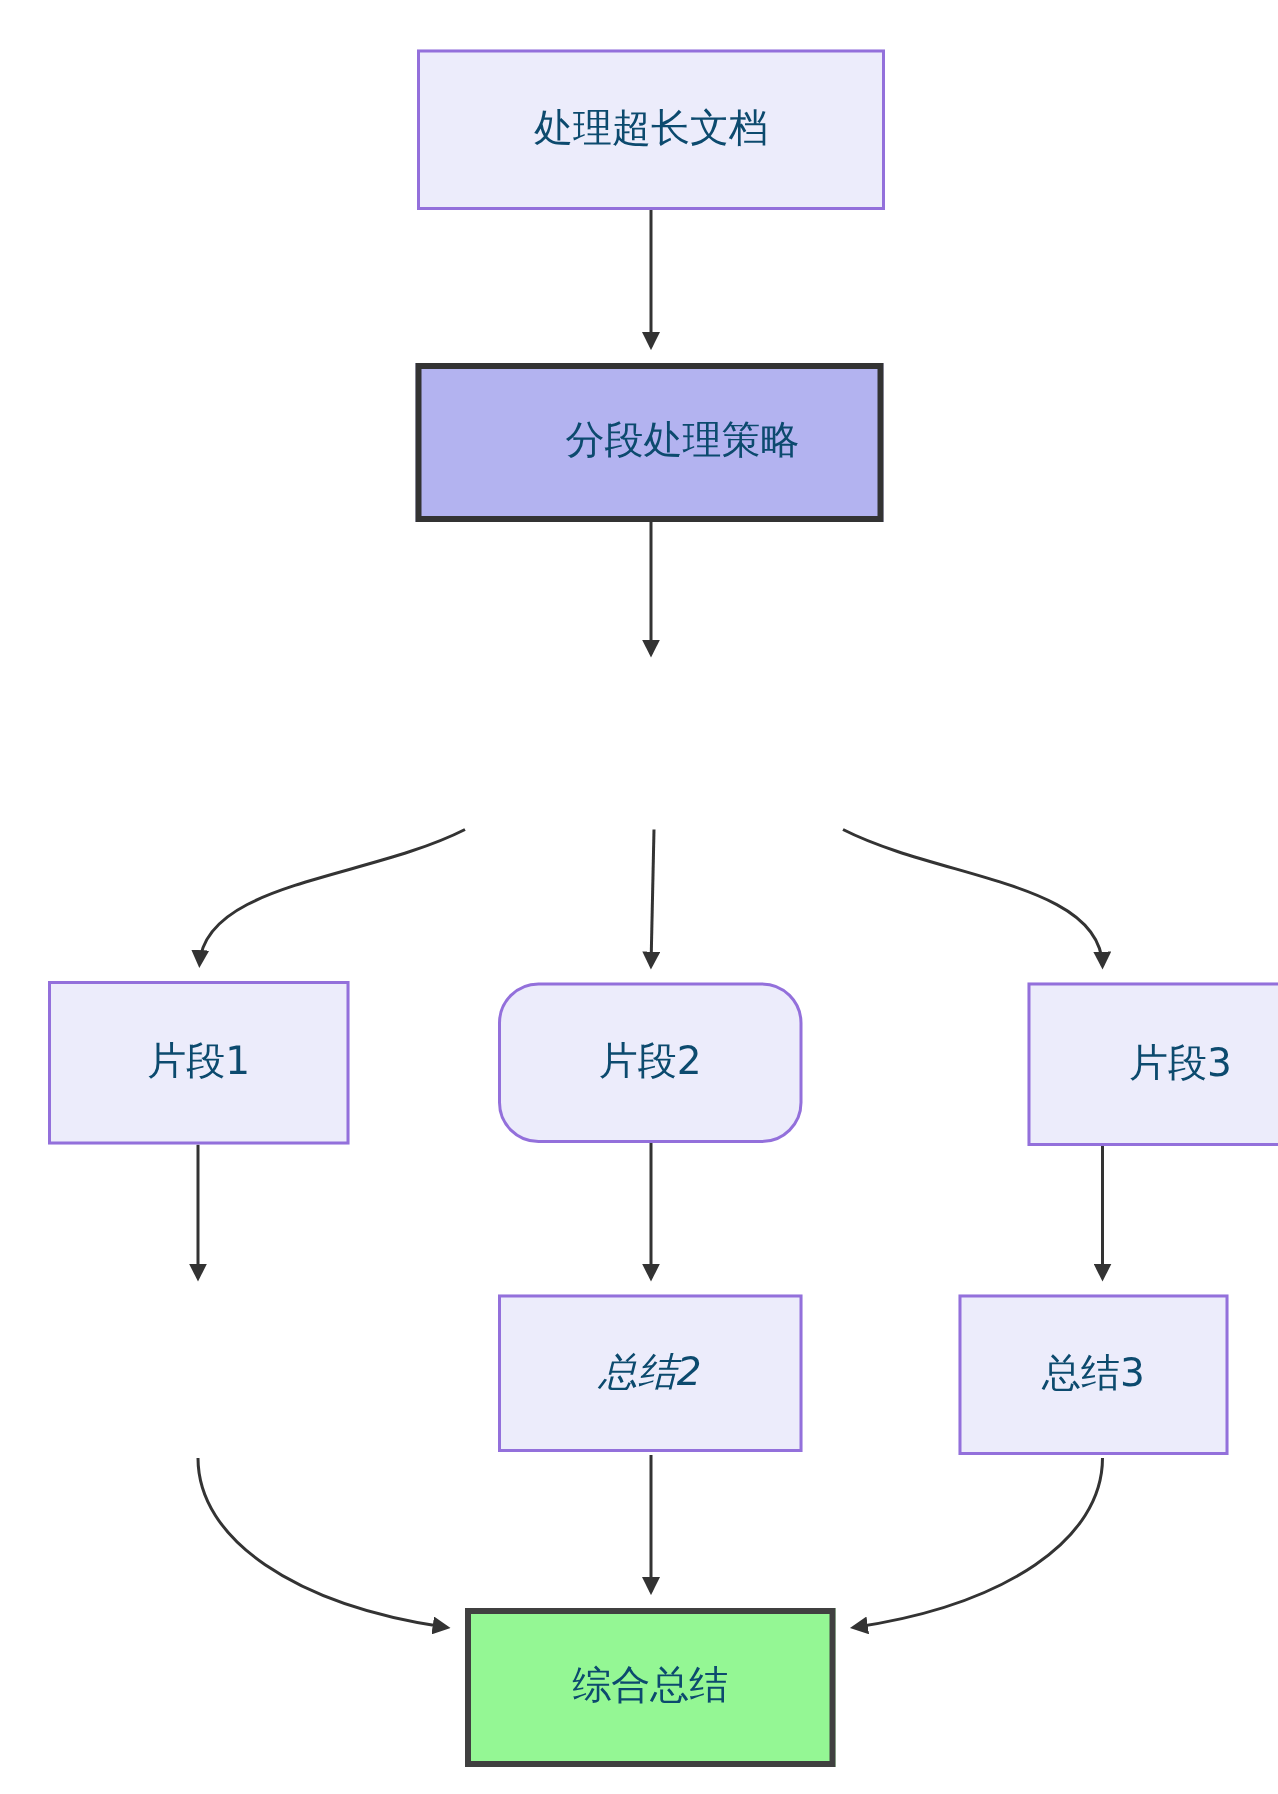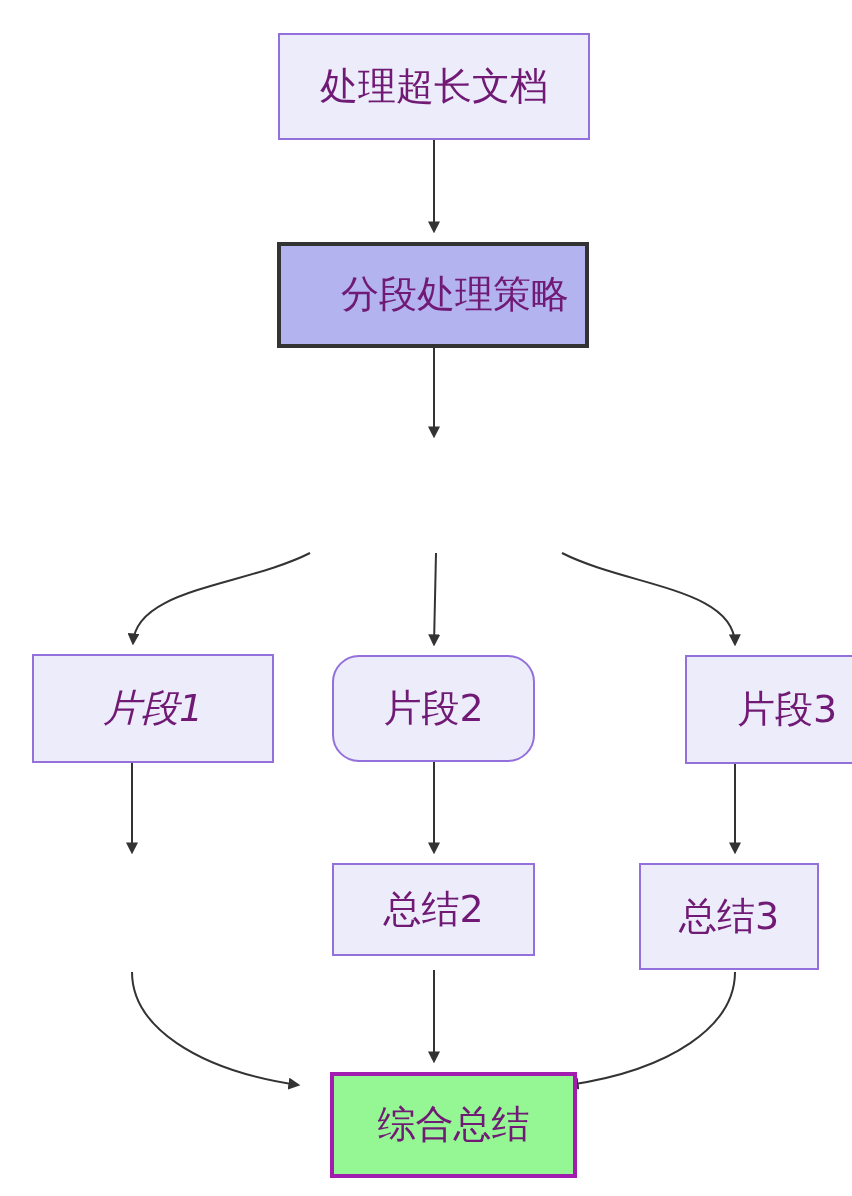--- a/index.html
+++ b/index.html
@@ -21,45 +21,44 @@
     top: 0;
     width: 852px;
     height: 1196px;
   }
   .node {
     position: absolute;
     box-sizing: border-box;
     display: flex;
     align-items: center;
     justify-content: center;
-    font-size: 38px;
+    font-size: 26px;
     line-height: 1.2;
-    color: #701a75;
+    color: #0c4a6e;
     text-align: center;
     background: #ececfb;
     border: 2px solid #9370db;
   }
   .node.highlight {
     background: #b3b3f0;
     border: 4px solid #333333;
   }
   .node.result {
     background: #94f794;
-    border: 4px solid #a21caf;
-    margin-left: 20px;
+    border: 4px solid #404040;
   }
   
   .n-a { left: 278px; top: 33px;   width: 312px; height: 107px; }
   .n-b { left: 277px; top: 242px;  width: 312px; height: 106px; padding-left: 44px; }
   .n-c { left: 310px; top: 447px;  width: 252px; height: 106px; }
-  .n-d { left: 32px;  top: 654px;  width: 242px; height: 109px; font-style: italic; }
+  .n-d { left: 32px;  top: 654px;  width: 201px; height: 109px; }
   .n-e { left: 332px; top: 655px;  width: 203px; height: 107px; border-radius: 27px; }
   .n-f { left: 647px; top: 655px;  width: 204px; height: 109px; margin-left: 38px; }
   .n-g { left: 32px;  top: 863px;  width: 203px; height: 109px; }
-  .n-h { left: 332px; top: 863px;  width: 203px; height: 93px; }
+  .n-h { left: 332px; top: 863px;  width: 203px; height: 105px; font-style: italic; }
   .n-i { left: 639px; top: 863px;  width: 180px; height: 107px; }
   .n-j { left: 310px; top: 1072px; width: 247px; height: 106px; }
 </style>
 </head>
 <body>
 
 <div class="canvas">
 
   <svg class="edges" viewBox="0 0 852 1196" xmlns="http://www.w3.org/2000/svg">
     <defs>

